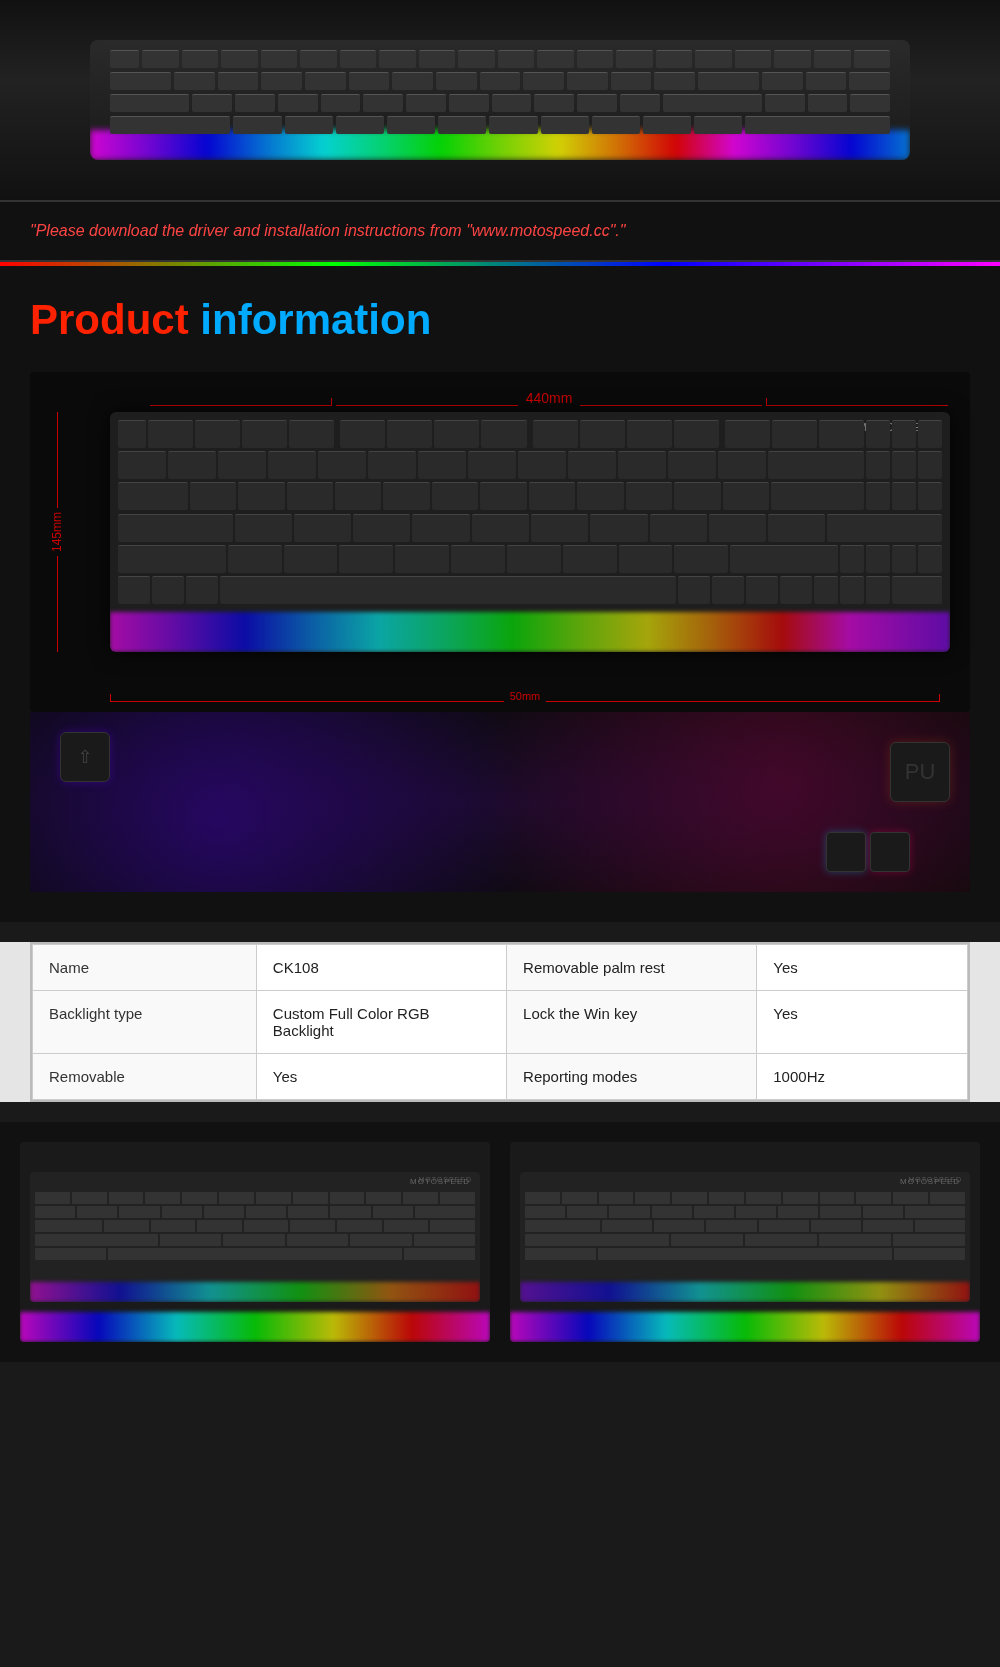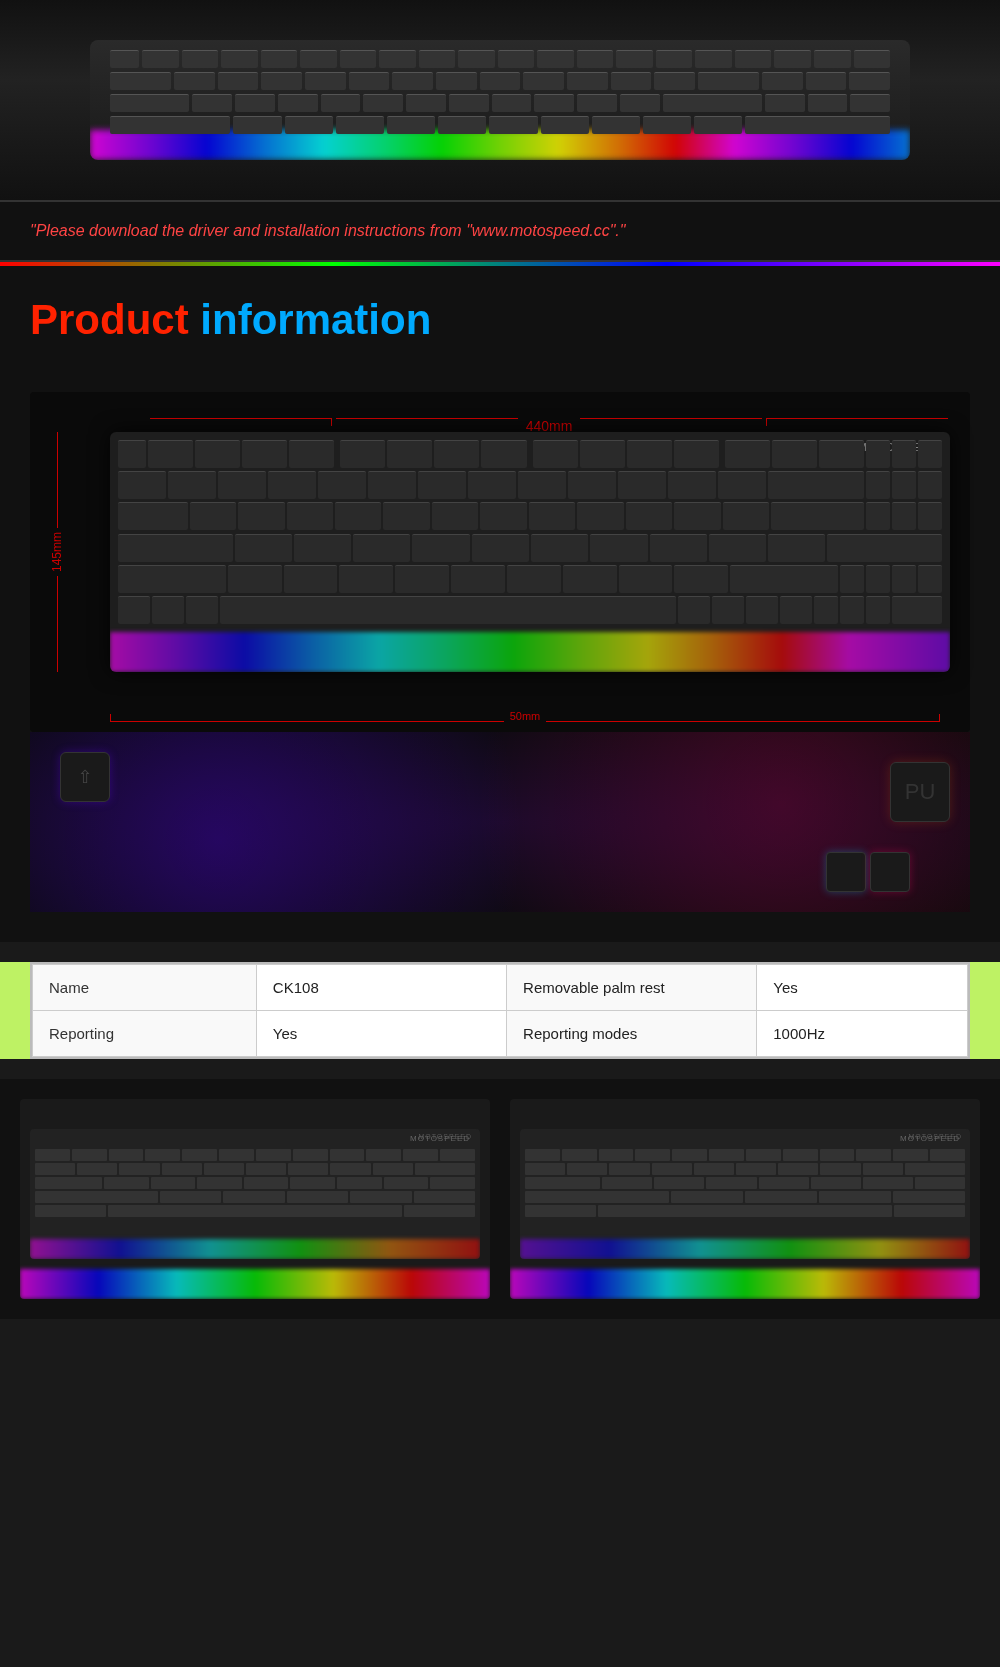--- a/index.html
+++ b/index.html
@@ -83,21 +83,21 @@
     }
 
     
     .product-info-section {
       background: #111;
       padding: 30px;
     }
     .product-info-title {
       font-size: 42px;
       font-weight: bold;
-      margin-bottom: 48px;
+      margin-bottom: 28px;
     }
     .product-info-title .word1 { color: #ff2200; }
     .product-info-title .word2 { color: #00aaff; }
 
     
     .keyboard-diagram {
       position: relative;
       width: 100%;
       padding: 40px 20px 60px 80px;
       background: #0a0a0a;
@@ -105,24 +105,23 @@
       overflow: visible;
     }
 
     
     .dim-top {
       position: absolute;
       top: 18px;
       left: 120px;
       right: 22px;
       display: flex;
-      align-items: flex-start;
+      align-items: flex-end;
       color: #cc0000;
       font-size: 14px;
-      margin-top: 8px;
     }
     .dim-top::before, .dim-top::after {
       content: '';
       flex: 1;
       height: 1px;
       background: #cc0000;
     }
     .dim-top-label {
       padding: 0 8px;
       color: #cc0000;
@@ -218,21 +217,21 @@
       content: '';
       position: absolute;
       inset: 0;
       background: 
         radial-gradient(circle at 20% 60%, rgba(80,0,255,0.3) 0%, transparent 40%),
         radial-gradient(circle at 80% 40%, rgba(255,0,100,0.2) 0%, transparent 40%);
     }
 
     
     .specs-section {
-      background: #bef264;
+      background: #e5e5e5;
       padding: 0;
     }
     .specs-table {
       width: 100%;
       border-collapse: collapse;
       background: #fff;
       margin: 0;
     }
     .specs-table td {
       border: 1px solid #ccc;
@@ -570,21 +569,27 @@
   <div class="table-outer">
     <table class="specs-table">
       <tbody id="specs-tbody">
       <tr>
             <td class="label-cell">Name</td>
             <td class="value-cell">CK108</td>
             <td class="label-cell-r">Removable palm rest</td>
             <td class="value-cell-r">Yes</td>
           </tr>
           <tr>
-            <td class="label-cell">Reporting</td>
+            <td class="label-cell">Backlight type</td>
+            <td class="value-cell">Custom Full Color RGB Backlight</td>
+            <td class="label-cell-r">Lock the Win key</td>
+            <td class="value-cell-r">Yes</td>
+          </tr>
+          <tr>
+            <td class="label-cell">Removable</td>
             <td class="value-cell">Yes</td>
             <td class="label-cell-r">Reporting modes</td>
             <td class="value-cell-r">1000Hz</td>
           </tr>
         </tbody>
     </table>
   </div>
 </div>
 
 <div class="bottom-section">

